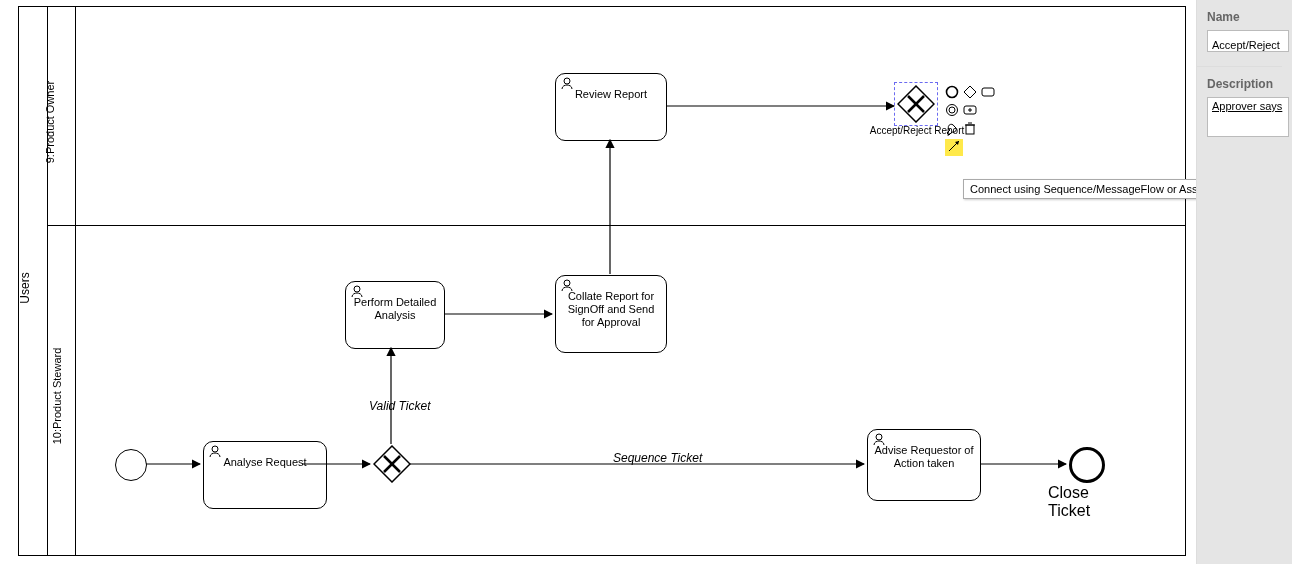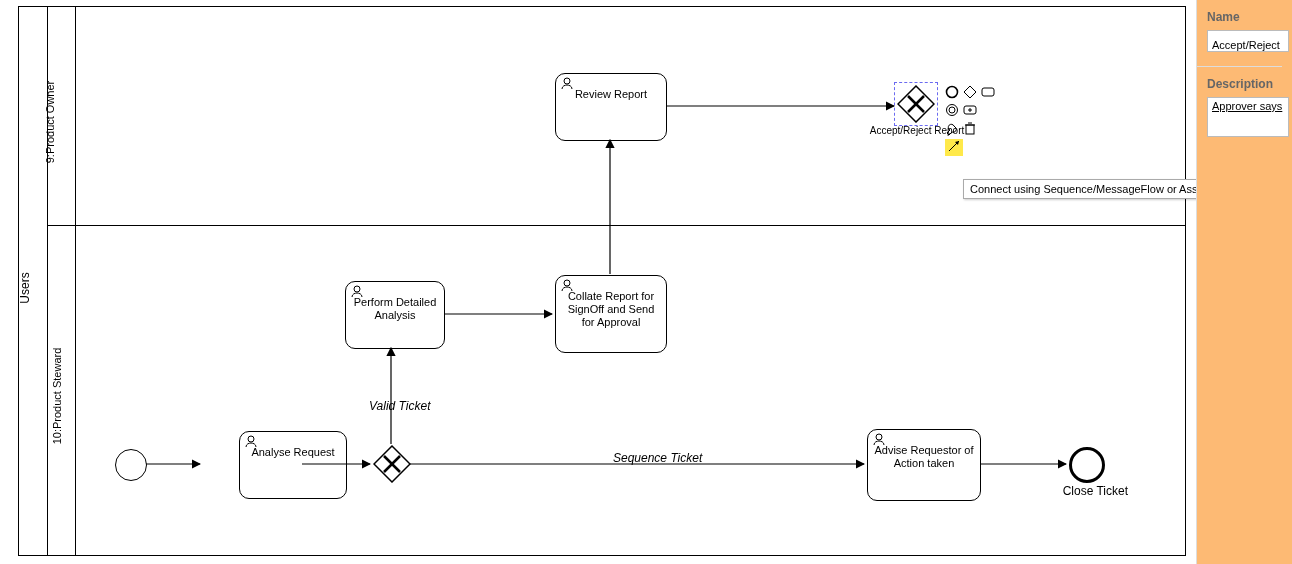--- a/index.html
+++ b/index.html
@@ -15,35 +15,35 @@
   .lane-body{position:absolute;left:28px;right:0;top:0;bottom:0;}
   
   .task{position:absolute;border:1.5px solid #000;border-radius:10px;background:#fff;padding:6px 6px 6px 6px;box-sizing:border-box;text-align:center;}
   .task .usr{position:absolute;left:4px;top:2px;}
   .task .lbl{display:block;margin-top:8px;font-size:11px;line-height:1.2;}
   .gateway{position:absolute;width:38px;height:38px;}
   .gateway svg{position:absolute;left:0;top:0;}
   .gateway .glabel{position:absolute;top:40px;left:-30px;width:100px;text-align:center;font-size:10px;}
   .start{position:absolute;width:30px;height:30px;border:1.5px solid #000;border-radius:50%;background:#fff;}
   .end{position:absolute;width:30px;height:30px;border:3px solid #000;border-radius:50%;background:#fff;}
-  .end .elabel{position:absolute;top:34px;left:-24px;width:80px;text-align:right;font-size:12px;}
+  .end .elabel{position:absolute;top:34px;left:-24px;width:80px;text-align:left;font-size:16px;}
   
   svg.flows{position:absolute;left:0;top:0;pointer-events:none;}
   .flow-label{position:absolute;font-size:12px;background:transparent;white-space:nowrap;font-style:italic;}
   
   .sel{outline:1px dashed #6a6af0;outline-offset:2px;}
   
   .ctx{position:absolute;}
   .ctx .row{display:flex;gap:4px;margin-bottom:4px;}
   .ctx .ic{width:14px;height:14px;}
   .hilite{background:#ffe94a;padding:0 2px;}
   
   .tooltip{position:absolute;background:#fff;border:1px solid #aaa;padding:3px 6px;font-size:11px;white-space:nowrap;box-shadow:1px 1px 2px rgba(0,0,0,.2);}
   
-  .panel{position:absolute;right:0;top:0;bottom:0;width:96px;background:#fdba74;border-left:1px solid #ddd;padding:10px 0 0 10px;box-sizing:border-box;}
+  .panel{position:absolute;right:0;top:0;bottom:0;width:96px;background:#e5e5e5;border-left:1px solid #ddd;padding:10px 0 0 10px;box-sizing:border-box;}
   .panel .plabel{font-size:12px;font-weight:bold;color:#666;margin-bottom:6px;}
   .panel .pinput{width:82px;height:22px;border:1px solid #bbb;background:#fff;padding:8px 4px;box-sizing:border-box;font-size:11px;overflow:hidden;white-space:nowrap;}
   .panel hr{border:none;border-top:1px solid #ddd;margin:14px 0 10px -10px;width:100%;}
   .panel .ptext{width:82px;height:40px;border:1px solid #bbb;background:#fff;padding:2px 4px;box-sizing:border-box;font-size:11px;overflow:hidden;white-space:nowrap;text-decoration:underline;}
   
   .userIcon{stroke:#000;fill:none;stroke-width:1;}
 </style>
 </head>
 <body>
 
@@ -126,21 +126,21 @@
     </div>
 
     <div class="lane" style="top:218px;height:330px;">
       <div class="lane-title">
         <span>10:Product Steward</span>
       </div>
       <div class="lane-body">
 
         <div class="start" style="left:40px;top:224px;"></div>
 
-        <div class="task" style="left:128px;top:206px;width:108px;height:68px;margin-left:36px;">
+        <div class="task" style="left:128px;top:216px;width:124px;height:68px;">
           <svg class="usr" width="14" height="14">
               <circle class="userIcon" cx="7" cy="5" r="3"></circle>
               <path class="userIcon" d="M2 13c0-3 3-4 5-4s5 1 5 4"></path>
             </svg>
           <span class="lbl">Analyse Request</span>
         </div>
 
         <div class="gateway" style="left:298px;top:220px;">
           <svg width="38" height="38">
             <polygon points="19,1 37,19 19,37 1,19" fill="#fff" stroke="#000" stroke-width="1.5"></polygon>

